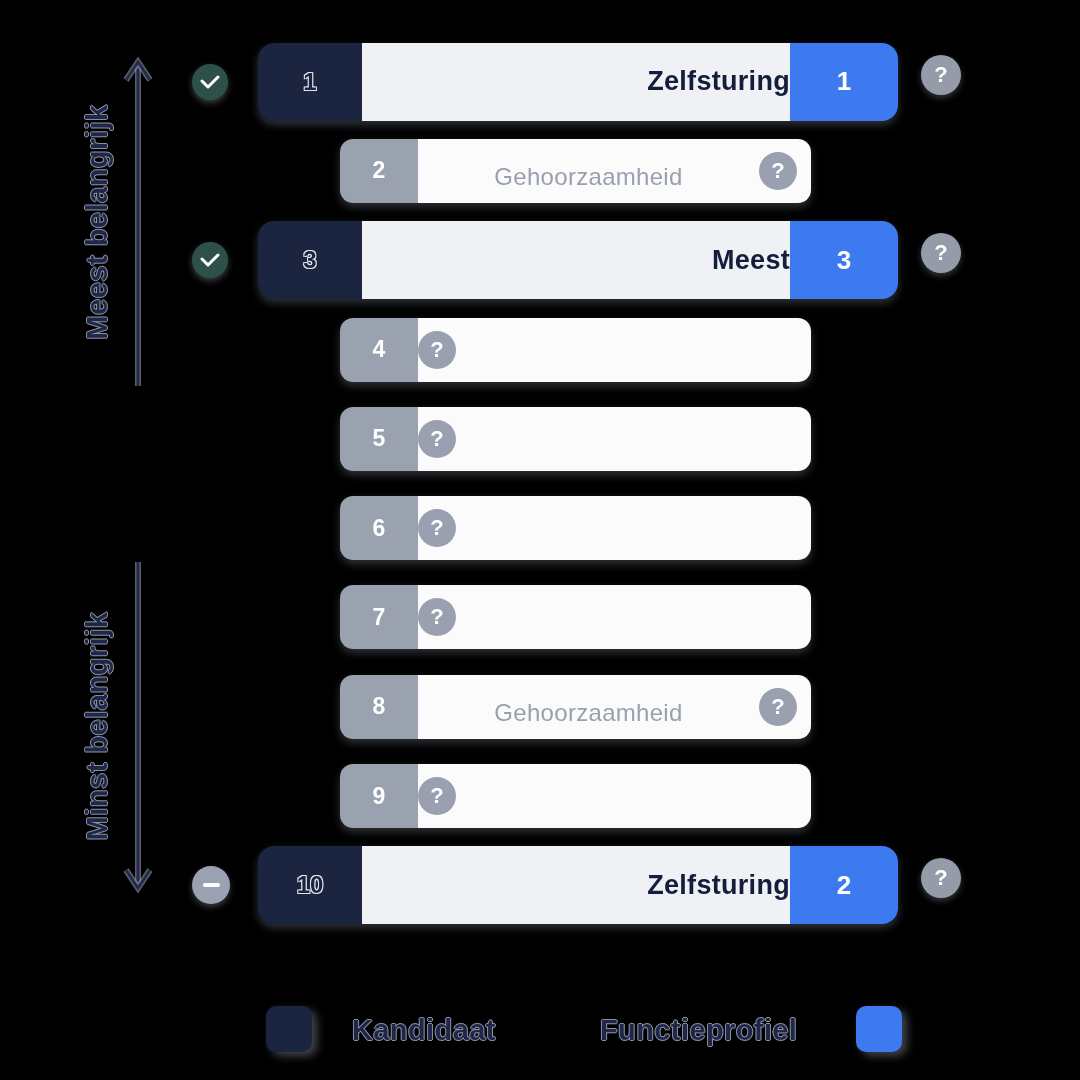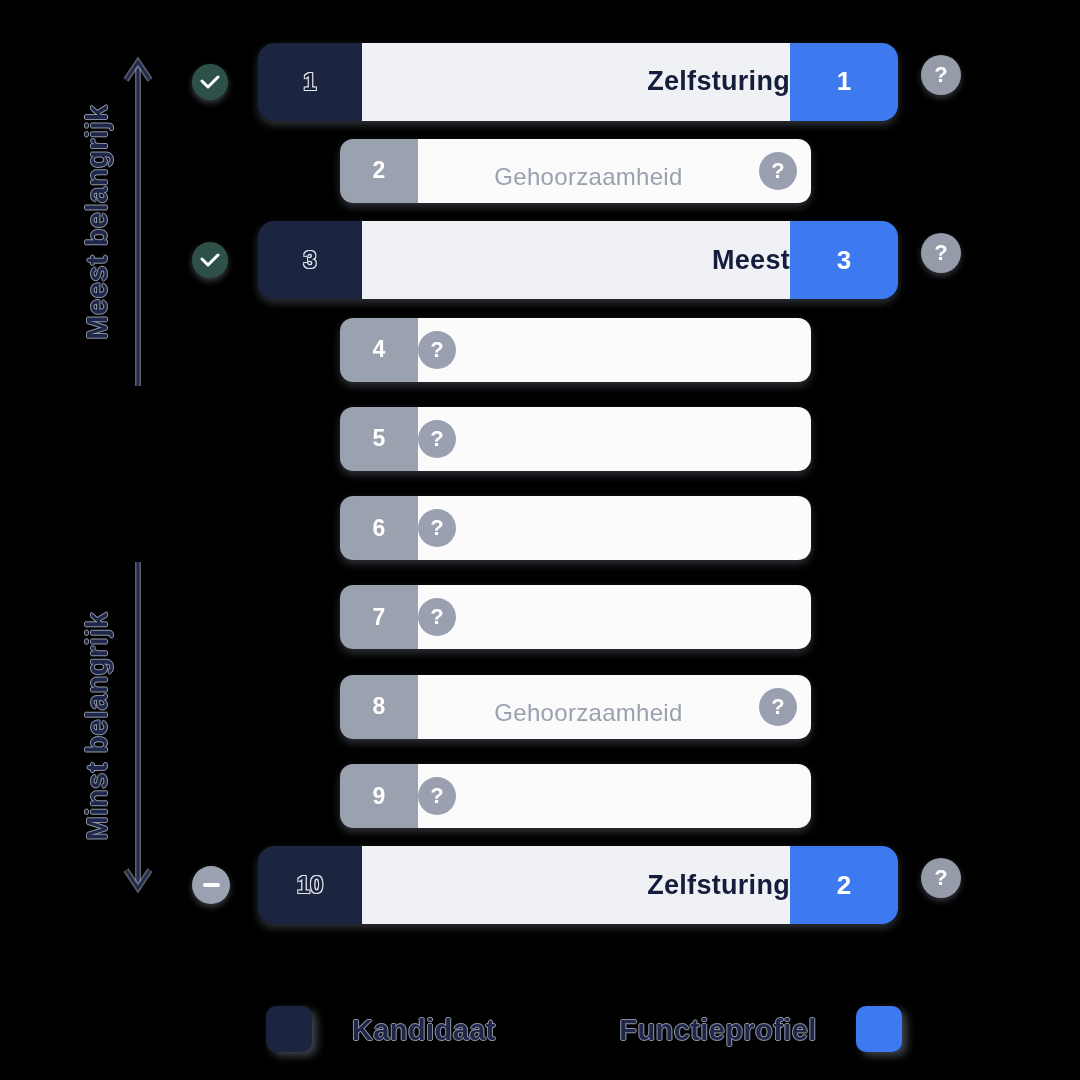--- a/index.html
+++ b/index.html
@@ -63,21 +63,21 @@
     box-shadow:5px 4px 8px rgba(130,136,150,.5);}
   .legend-square.candidate{left:266px;background:#1B2540;}
   .legend-square.profile{left:856px;background:#3D7AF0;}
   .legend-text{
     position:absolute;top:1012px;height:36px;line-height:36px;
     font-size:29px;font-weight:700;color:#1E2749;letter-spacing:.4px;
     text-shadow:0 1px 0 rgba(160,166,180,.85),0 -1px 0 rgba(160,166,180,.85),
                 1px 0 0 rgba(160,166,180,.85),-1px 0 0 rgba(160,166,180,.85);
   }
   .legend-text.candidate{left:328px;margin-left:24px;}
-  .legend-text.profile{left:600px;width:236px;text-align:center;}
+  .legend-text.profile{left:600px;width:236px;text-align:left;}
 </style>
 </head>
 <body>
 
 <div class="stage">
 
   <svg class="axis-svg up" viewBox="0 0 32 336">
     <line x1="16" y1="10" x2="16" y2="330" stroke="#A8AEBC" stroke-width="6" opacity="0.55"></line>
     <line x1="16" y1="8" x2="16" y2="330" stroke="#232C4E" stroke-width="3"></line>
     <polyline points="4,24 16,6 28,24" fill="none" stroke="#A8AEBC" stroke-width="6" opacity="0.55"></polyline>

